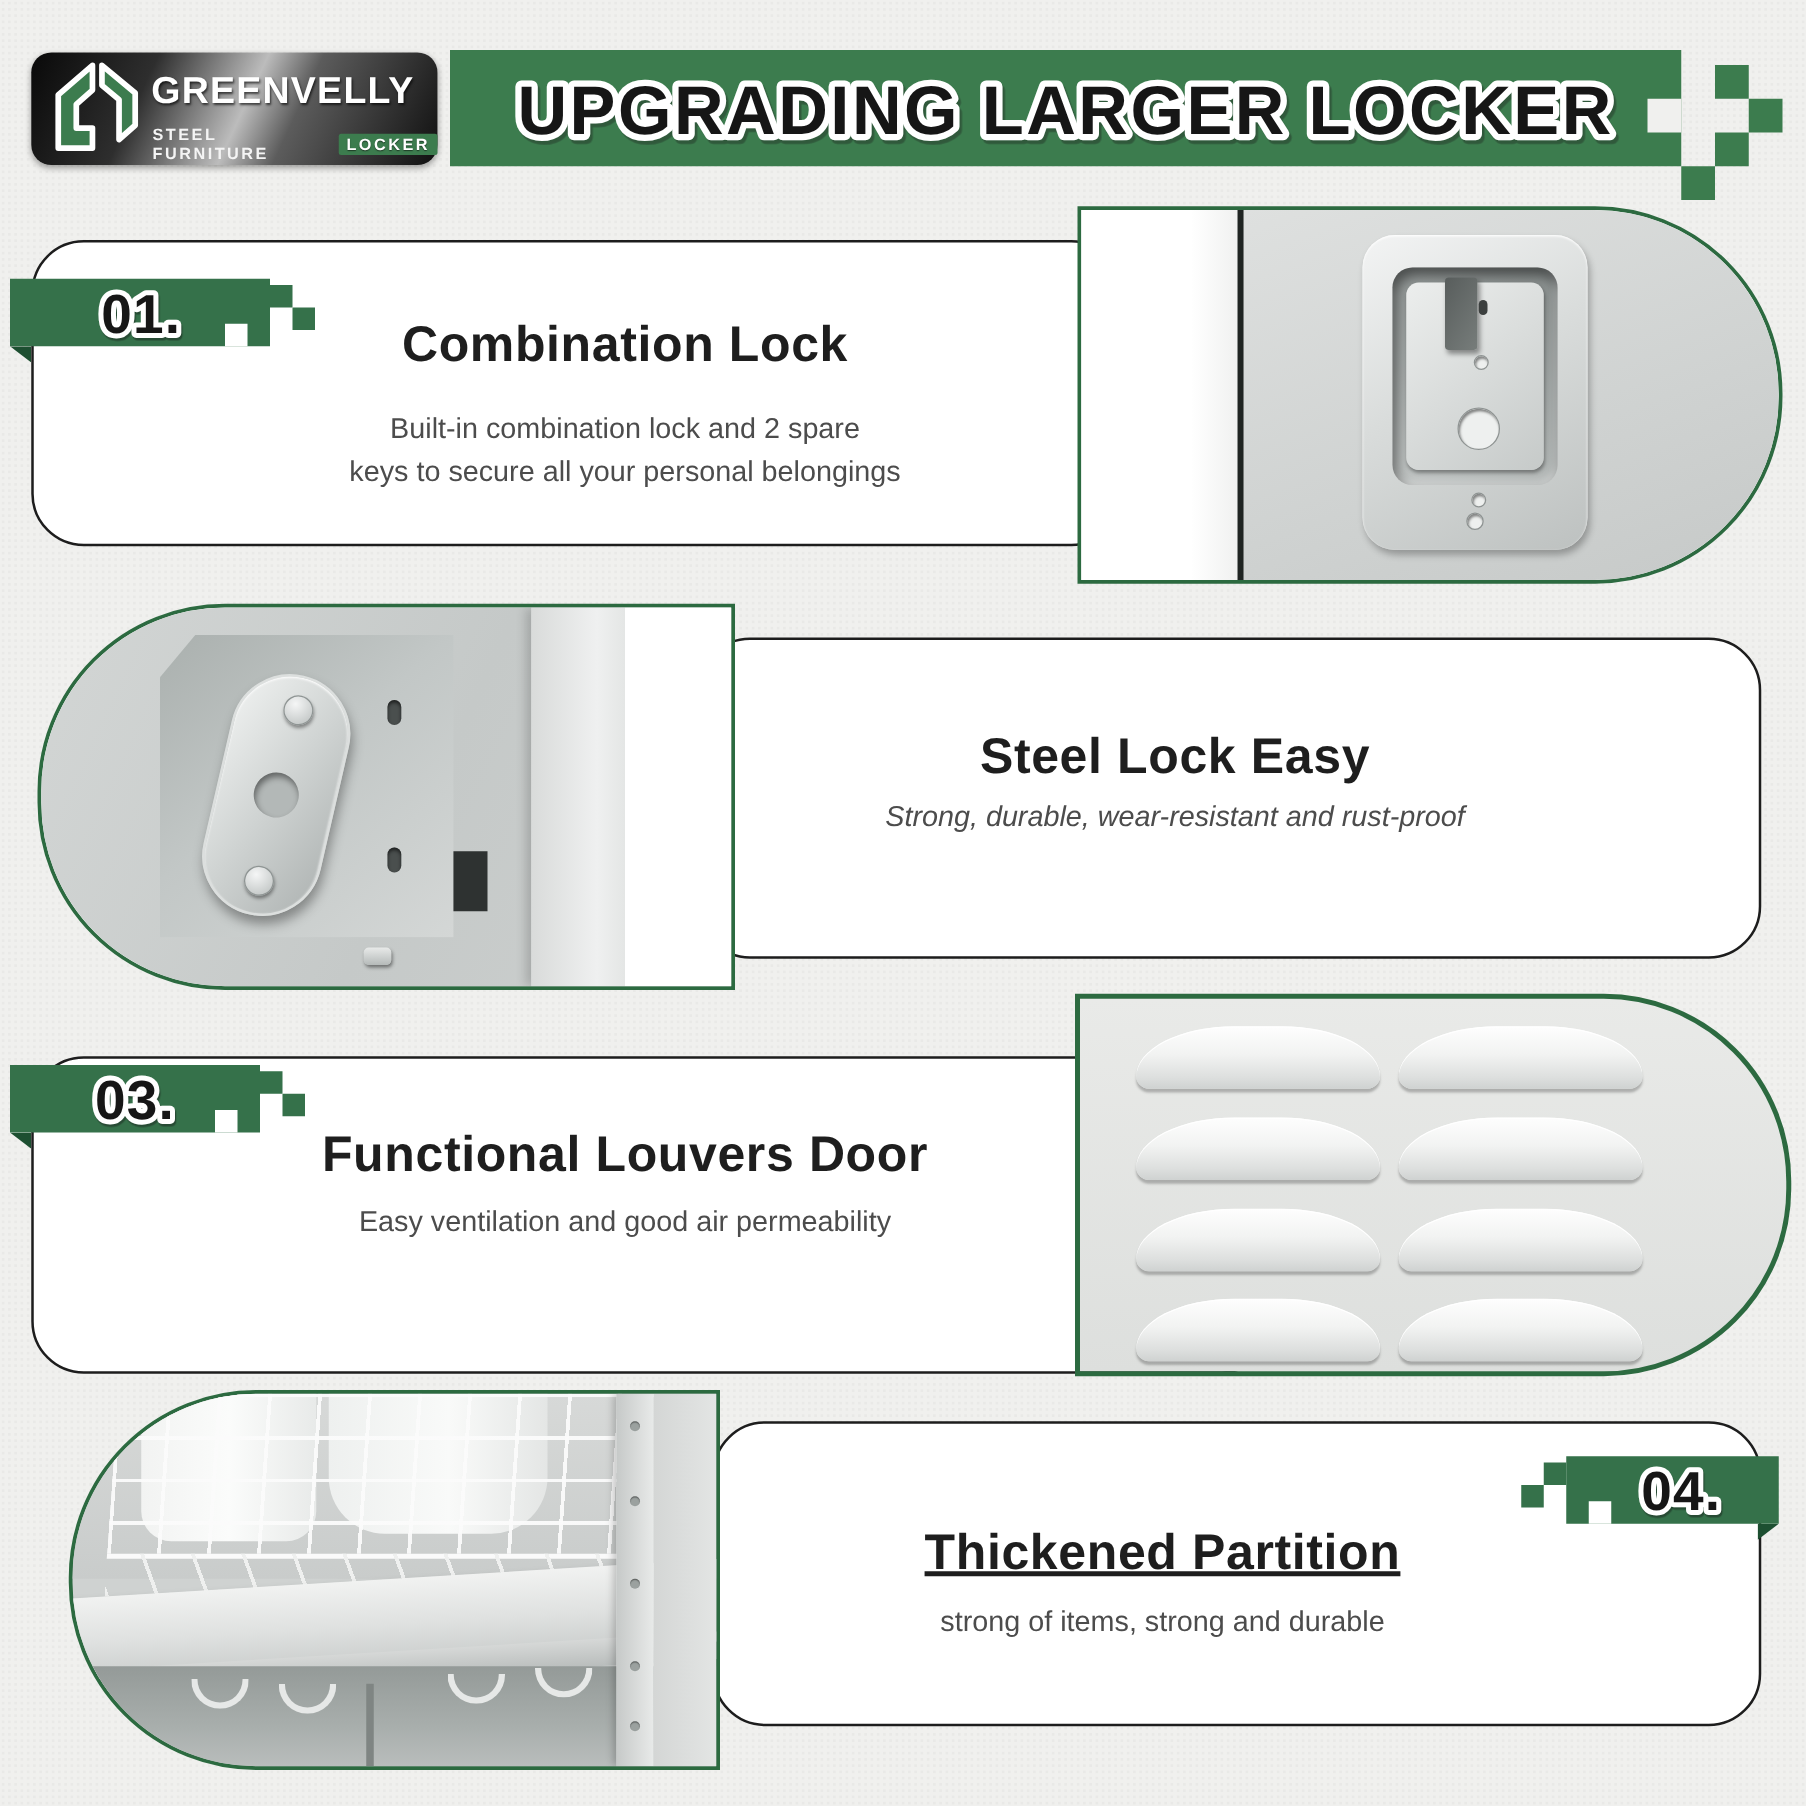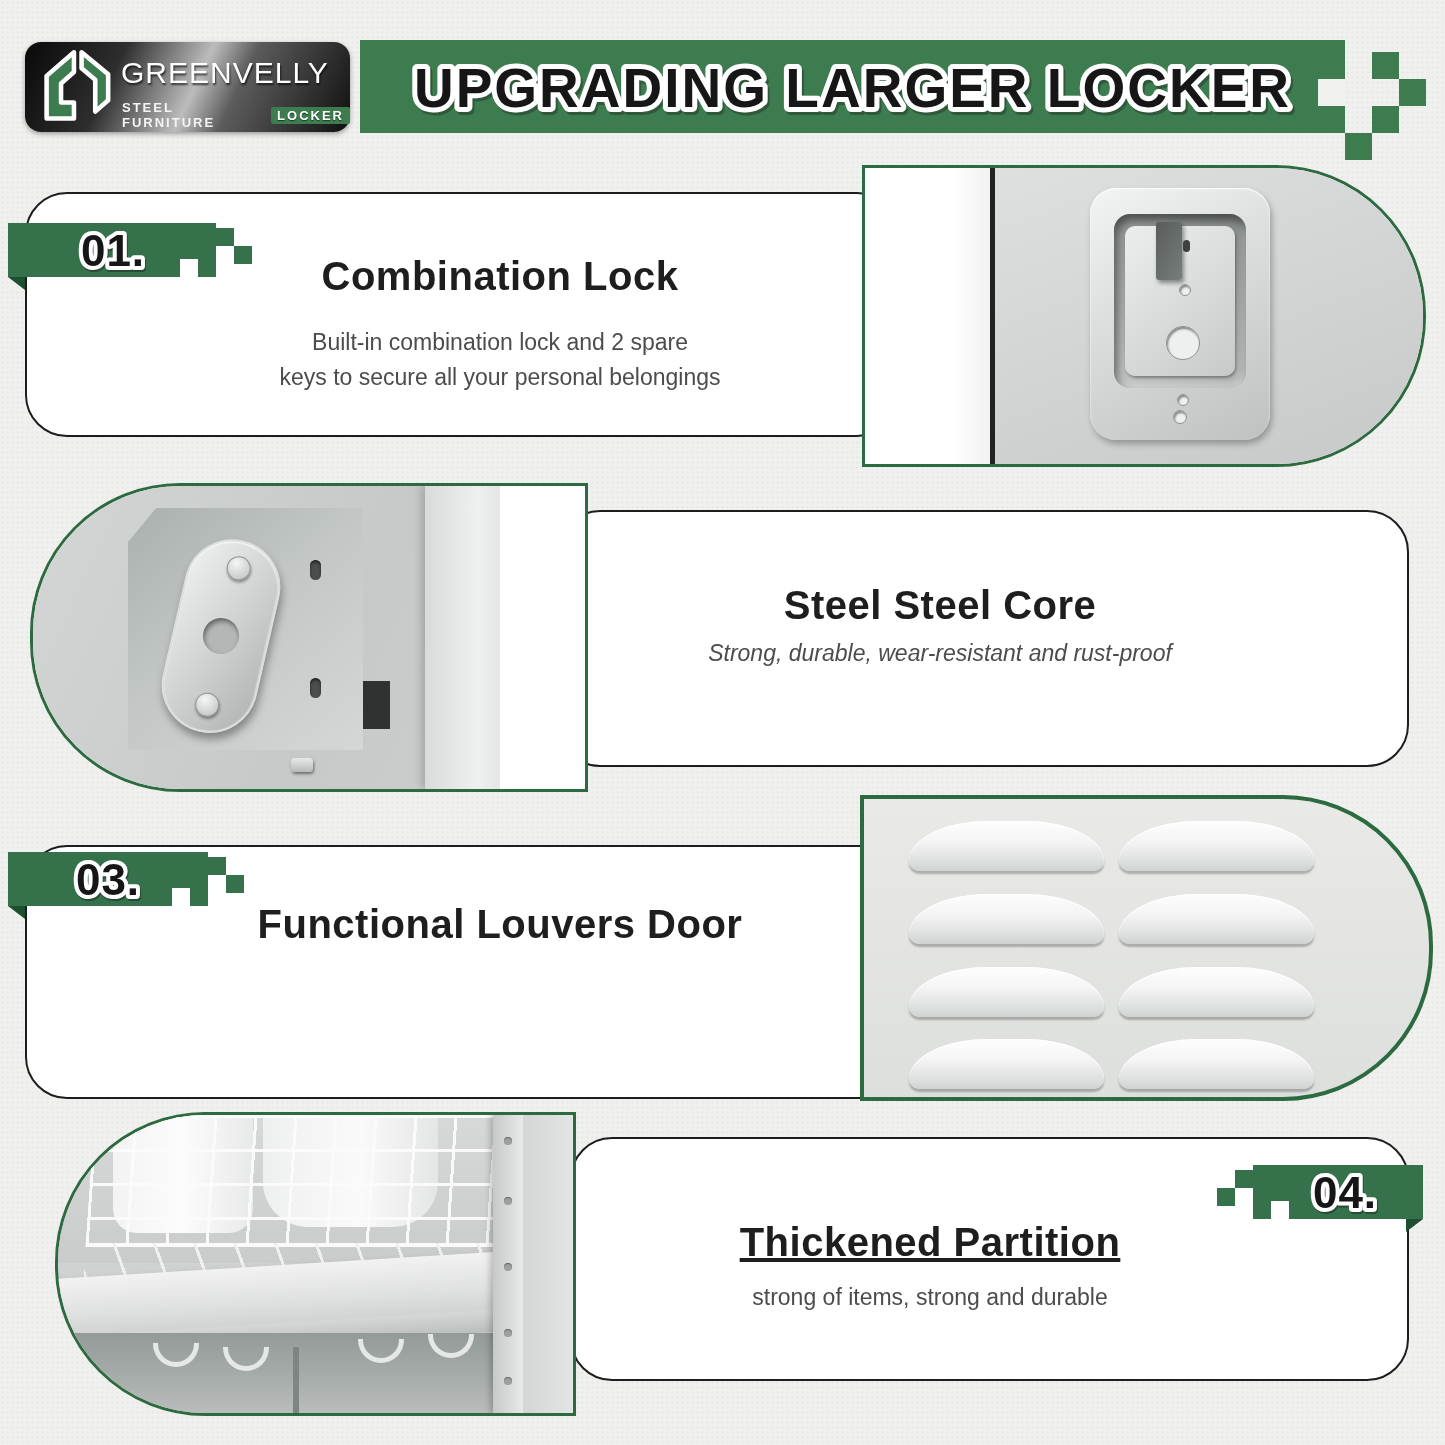--- a/index.html
+++ b/index.html
@@ -8,21 +8,21 @@
     background-color:#f0f0ee;
     background-image:radial-gradient(rgba(0,0,0,0.028) 1px, transparent 1.2px);
     background-size:5px 5px;
     font-family:"Liberation Sans", sans-serif;
   }
   
   .logo-plate{position:absolute;left:25px;top:42px;width:325px;height:90px;border-radius:16px;
     background:linear-gradient(115deg,#090909 0%,#2e2e2e 28%,#bcbcbc 52%,#5c5c5c 64%,#141414 98%);
     box-shadow:0 2px 5px rgba(0,0,0,.35);}
   .logo-icon{position:absolute;left:14px;top:5px;width:76px;height:80px;}
-  .brand{position:absolute;left:96px;top:14px;font-size:30px;font-weight:400;color:#fff;
+  .brand{position:absolute;left:96px;top:14px;font-size:30px;font-weight:700;color:#fff;
     letter-spacing:1px;text-shadow:1px 2px 2px rgba(0,0,0,.65);}
   .tagline{position:absolute;left:97px;top:58px;display:flex;gap:8px;align-items:center;
     font-size:13px;font-weight:700;color:#f4f4f4;letter-spacing:2px;}
   .creator-chip{background:#3c7c4e;color:#fff;padding:1px 6px;font-weight:800;letter-spacing:2px;
     border-radius:2px;text-shadow:0 1px 1px rgba(0,0,0,.55);}
   .banner{position:absolute;left:360px;top:40px;width:985px;height:93px;background:#3c7c4e;}
   .banner svg{width:100%;height:100%;overflow:visible;filter:drop-shadow(2px 3px 0 rgba(25,25,25,.35));}
   text.outlined{font-family:"Liberation Sans",sans-serif;font-weight:900;paint-order:stroke;
     stroke:#ffffff;stroke-linejoin:round;fill:#161616;}
   .banner text{font-size:55px;letter-spacing:2px;stroke-width:10px;}
@@ -183,21 +183,21 @@
           <span class="hole" style="left:calc(50% - 3px);top:168px;width:12px;height:12px;"></span>
         </div>
       </div>
       <span class="hole" style="left:calc(50% - 7px);bottom:16px;width:14px;height:14px;"></span>
     </div>
   </div>
 
   <div class="card" style="left:558px;top:510px;width:847px;height:253px;"></div>
 
 
-  <div class="sec-title" style="left:600px;top:583px;width:680px;">Steel Steel Core</div>
+  <div class="sec-title" style="left:600px;top:583px;width:680px;">Steel Lock Easy</div>
   <div class="sec-desc" style="left:600px;top:636px;width:680px;font-style:italic;">Strong, durable, wear-resistant and rust-proof</div>
 
   <div class="pill rnd-l" style="left:30px;top:483px;width:552px;height:303px;">
     <div class="p2-bg"></div>
     <div class="p2-doorstrip"></div>
     <div class="p2-white"></div>
     <div class="p2-dark"></div>
     <div class="p2-bracket">
       <span class="p2-slot" style="top:52px;"></span>
       <span class="p2-slot" style="bottom:52px;"></span>
@@ -216,20 +216,21 @@
     <svg xmlns="http://www.w3.org/2000/svg">
       <text class="outlined" x="100" y="43" text-anchor="middle">03.</text>
     </svg>
     <span class="fold l"></span>
     <span class="bsq w" style="right:18px;bottom:0;"></span>
     <span class="bsq g" style="right:-18px;top:5px;"></span>
     <span class="bsq g" style="right:-36px;top:23px;"></span>
   </div>
 
   <div class="sec-title" style="left:160px;top:902px;width:680px;">Functional Louvers Door</div>
+  <div class="sec-desc" style="left:160px;top:960px;width:680px;">Easy ventilation and good air permeability</div>
 
   <div class="pill rnd-r" style="left:860px;top:795px;width:565px;height:298px;border-width:4px;background:linear-gradient(180deg,#e9eae8,#dddfdd);">
     <span class="lv" style="left:45px;top:22px;"></span>
     <span class="lv" style="left:255px;top:22px;"></span>
     <span class="lv" style="left:45px;top:95px;"></span>
     <span class="lv" style="left:255px;top:95px;"></span>
     <span class="lv" style="left:45px;top:168px;"></span>
     <span class="lv" style="left:255px;top:168px;"></span>
     <span class="lv" style="left:45px;top:240px;"></span>
     <span class="lv" style="left:255px;top:240px;"></span>

